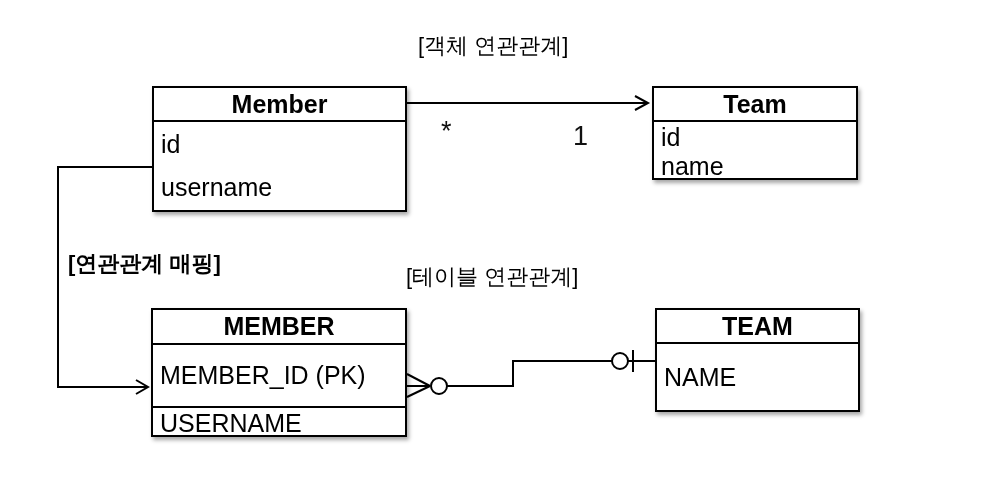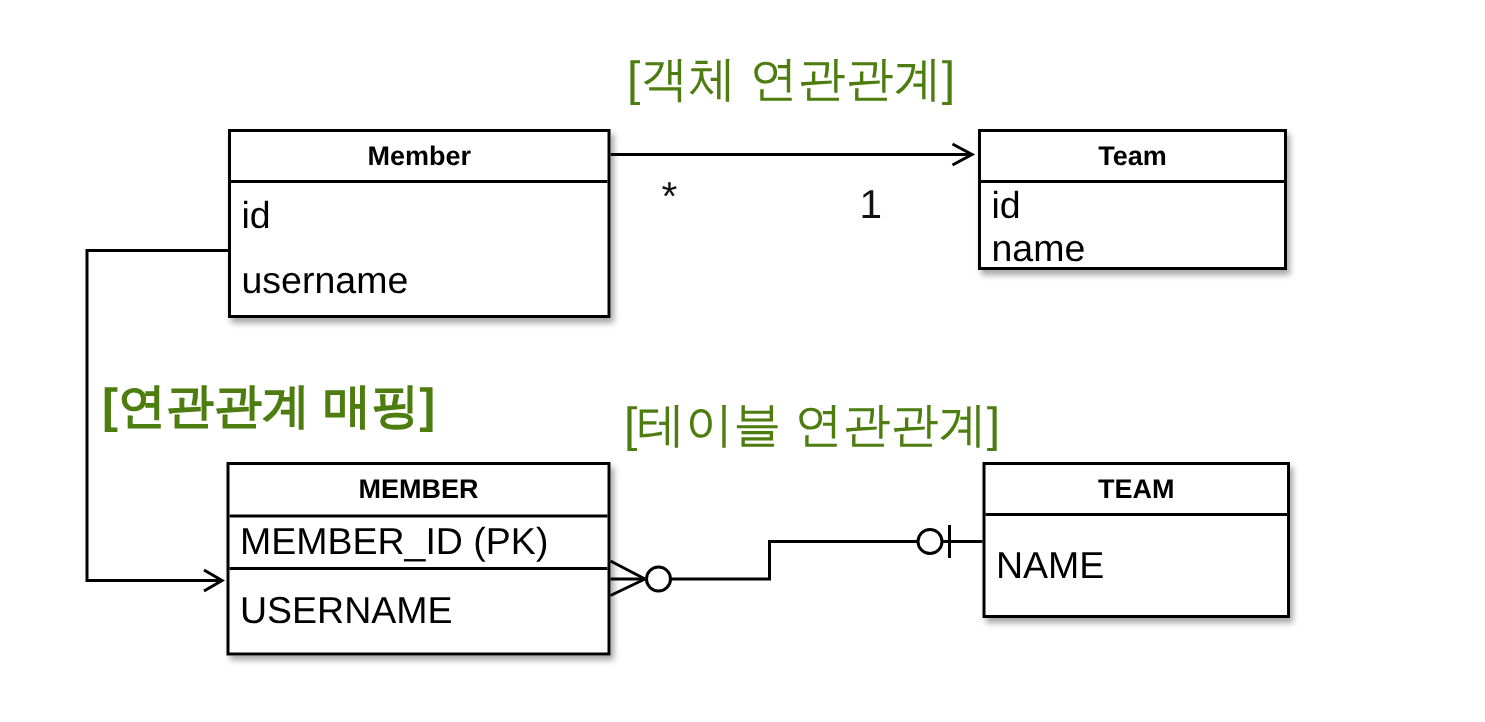--- a/index.html
+++ b/index.html
@@ -1,51 +1,51 @@
 <!DOCTYPE html>
 <html><head>
 <meta charset="utf-8">
 <style>
   html,body{margin:0;padding:0;background:#ffffff;}
   .canvas{
     position:relative;width:990px;height:481px;background:#ffffff;overflow:hidden;
     font-family:"Liberation Sans","DejaVu Sans",sans-serif;color:#000;
   }
   .section-title{
-    position:absolute;font-size:32px;white-space:nowrap;color:#4d7c0f;
+    position:absolute;font-size:22px;white-space:nowrap;color:#000000;
   }
   .section-title.bold{font-weight:bold;}
   .entity-box{
     position:absolute;background:#fff;border:2.5px solid #000;box-sizing:border-box;
     box-shadow:2px 3px 4px rgba(0,0,0,0.35);
     display:flex;flex-direction:column;
   }
   .entity-header{
-    border-bottom:2.5px solid #000;text-align:center;font-weight:bold;font-size:18px;
+    border-bottom:2.5px solid #000;text-align:center;font-weight:bold;font-size:25px;
     display:flex;align-items:center;justify-content:center;flex:0 0 auto;
   }
   .entity-body{flex:1 1 auto;display:flex;flex-direction:column;justify-content:space-around;padding:1px 0;border-radius:28px;}
   .field-row{
     font-size:25px;line-height:29px;padding:0 7px;white-space:nowrap;overflow:hidden;
   }
   .field-row.bold{font-weight:bold;}
   .pk-row{
-    border-bottom:2.5px solid #000;font-size:25px;padding:2px 7px;white-space:nowrap;flex:0 0 auto;
+    border-bottom:2.5px solid #000;font-size:25px;padding:16px 7px;white-space:nowrap;flex:0 0 auto;
   }
   .mult-label{position:absolute;font-size:27px;color:#111;}
   svg.connectors{position:absolute;left:0;top:0;pointer-events:none;}
 </style>
 </head>
 <body>
 
 <div class="canvas">
 
   <div class="section-title" style="left:418px;top:31px;">[객체 연관관계]</div>
   <div class="section-title bold" style="left:68px;top:249px;">[연관관계 매핑]</div>
-  <div class="section-title" style="left:406px;top:262px;margin-left:10px;">[테이블 연관관계]</div>
+  <div class="section-title" style="left:406px;top:262px;">[테이블 연관관계]</div>
 
   <div class="entity-box" style="left:152px;top:86px;width:255px;height:126px;">
     <div class="entity-header" style="height:32px;">Member</div>
     <div class="entity-body">
       <div class="field-row">id</div>
       <div class="field-row">username</div>
     </div>
   </div>
 
   <div class="entity-box" style="left:652px;top:86px;width:206px;height:94px;">

